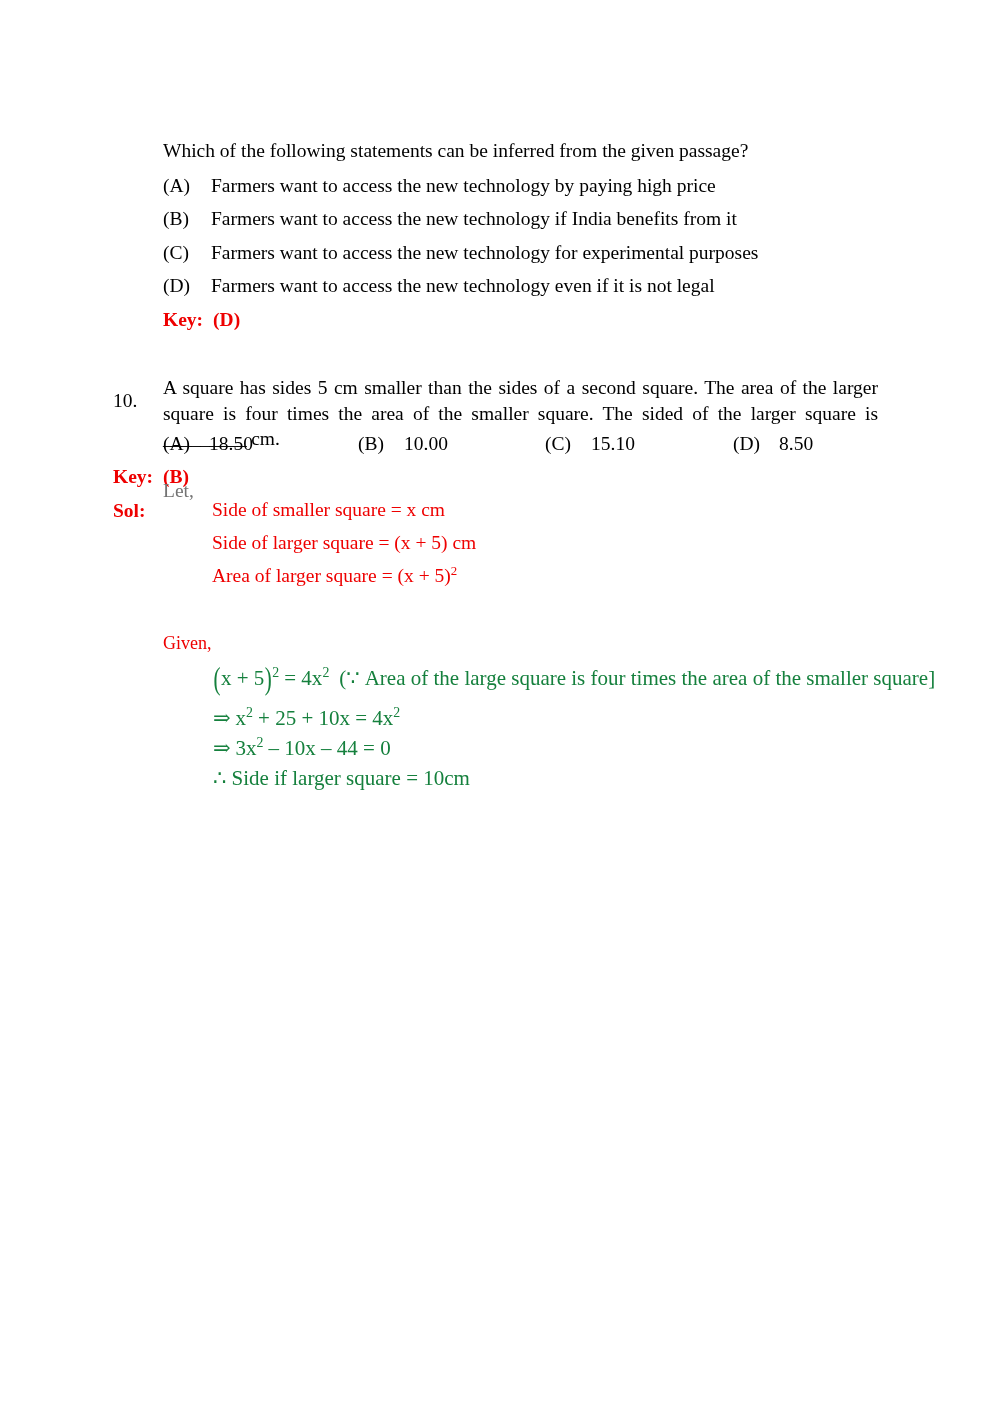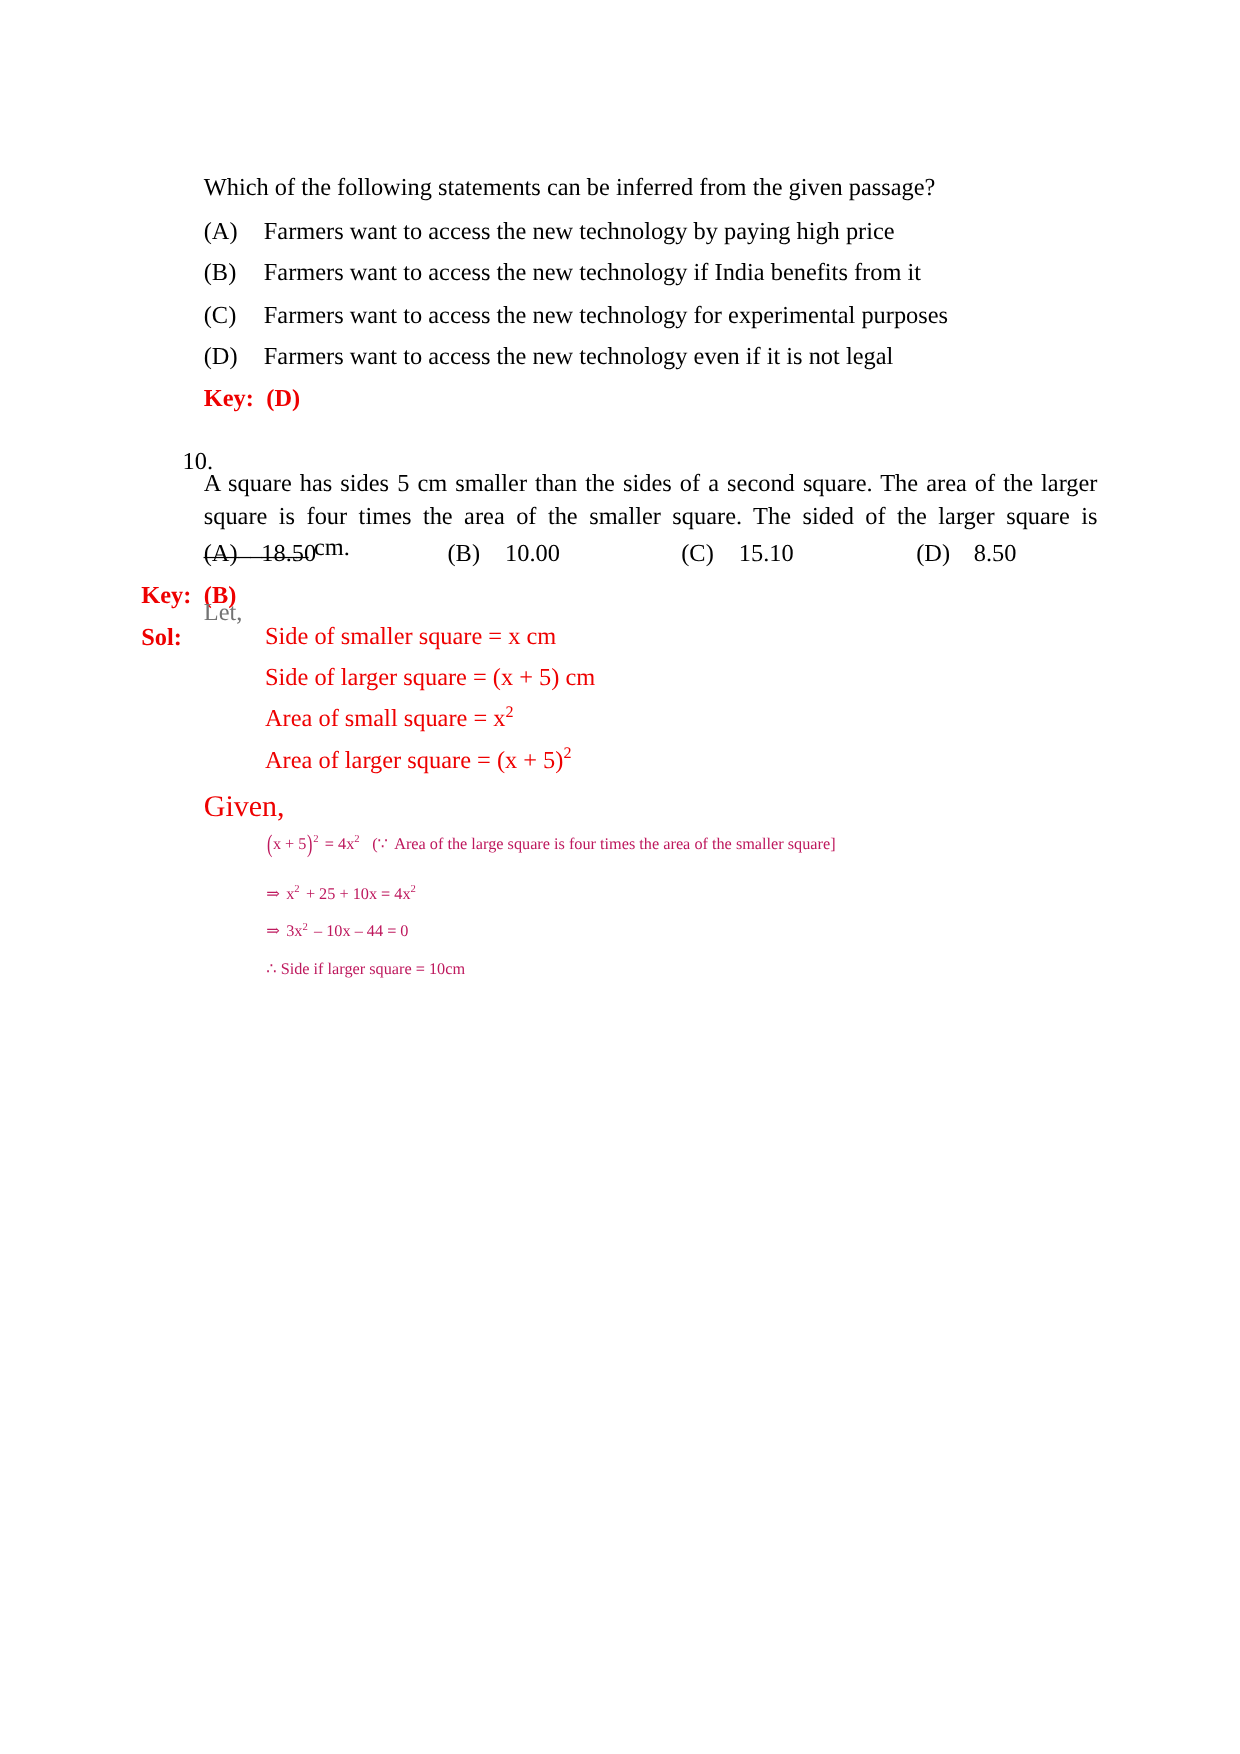--- a/index.html
+++ b/index.html
@@ -60,23 +60,22 @@
     color: #ee0000;
     font-size: 19.5px;
     line-height: 1.0;
     white-space: nowrap;
   }
   .key-line .klabel { margin-right: 10px; }
 
   .qnum {
     position: absolute;
     left: 113px;
-    top: 359px;
-    font-size: 19.5px;
-    margin-left: 33px;
+    top: 390px;
+    font-size: 19.5px;
   }
   .qstem {
     position: absolute;
     left: 163px;
     top: 375px;
     width: 715px;
     font-size: 19.5px;
     line-height: 25.5px;
     text-align: justify;
   }
@@ -122,29 +121,29 @@
     height: 33px;
     white-space: nowrap;
     line-height: 1.0;
   }
 
   .given {
     position: absolute;
     left: 163px;
     top: 633px;
     color: #ee0000;
-    font-size: 24px;
+    font-size: 18px;
   }
 
   .eq-block {
     position: absolute;
     left: 213px;
     top: 668px;
-    color: #be185d;
-    font-size: 13px;
+    color: #15803d;
+    font-size: 21px;
   }
   .eq {
     display: block;
     white-space: nowrap;
     line-height: 1.0;
   }
   .eq1 { height: 40px; }
   .eq2 { height: 30px; }
   .eq3 { height: 30px; }
   .eq4 { height: 48px; }
@@ -228,21 +227,20 @@
   <div class="key-line" style="left:113px; top:467px;">
     <span class="klabel">Key:</span><span>(B)</span>
   </div>
 
   <div class="sol-label">Sol:</div>
   <div class="sol-let">Let,</div>
 
   <div class="sol-lines">
     <span class="sline">Side of smaller square = x cm</span>
     <span class="sline">Side of larger square = (x + 5) cm</span>
-    <span class="sline"><span>Area of small square = x</span><sup>2</sup></span>
     <span class="sline"><span>Area of larger square = (x + 5)</span><sup>2</sup></span>
   </div>
 
   <div class="given">Given,</div>
 
   <div class="eq-block">
 
     <span class="eq eq1">
       <span class="bigparen">(</span><span>x + 5</span><span class="bigparen">)</span><sup>2</sup><span class="sp"></span><span>= 4x</span><sup>2</sup><span class="sp-wide"></span><span>(</span><span>∵</span><span class="sp"></span><span>Area of the large square is four times the area of the smaller square]</span>
     </span>

